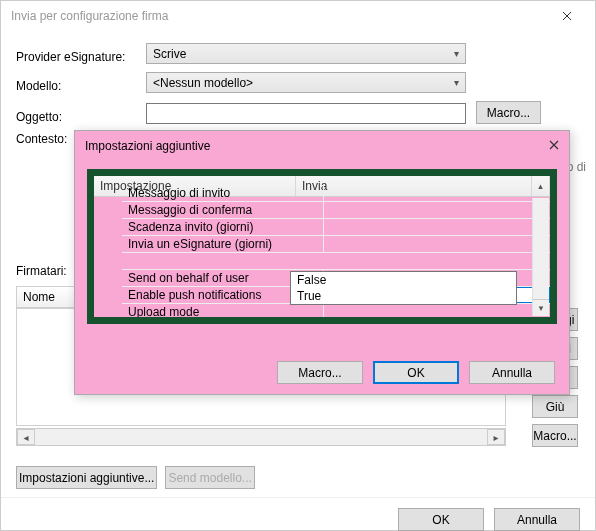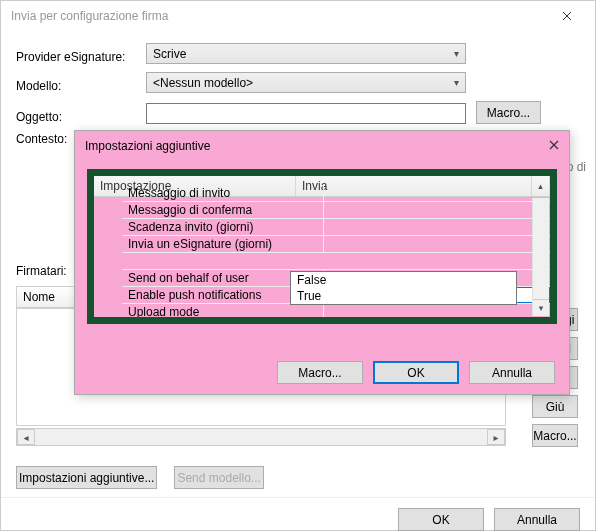--- a/index.html
+++ b/index.html
@@ -21,21 +21,21 @@
     .section-label { margin-top: 12px; }
     .signer-area { margin-top: 8px; }
     .signer-header { display: flex; }
     .sh-col { background: linear-gradient(#fff,#f0f0f0); border: 1px solid #d0d0d0; height: 22px; padding: 0 6px; display: flex; align-items: center; }
     .signer-body { border: 1px solid #d0d0d0; height: 118px; background: #fff; }
     .side-btns { position: absolute; right: 18px; top: 308px; display: flex; flex-direction: column; gap: 6px; }
     .side-btns .btn { width: 46px; }
     .hscroll { display: flex; align-items: center; height: 18px; border: 1px solid #ccc; background: #f0f0f0; margin-top: 2px; width: 490px;}
     .hscroll .arrow { width: 18px; height: 16px; display:flex;align-items:center;justify-content:center;border:1px solid #ccc;background:#f0f0f0;font-size:10px;color:#555;}
     .hscroll .track { flex:1; }
-    .bottom-row { display:flex; gap:17px; padding: 8px 15px; }
+    .bottom-row { display:flex; gap:8px; padding: 8px 15px; }
     .footer { display:flex; justify-content:flex-end; gap:10px; padding: 10px 15px; border-top: 1px solid #eee; }
     .footer .btn { width: 86px; }
 
     
     .modal { position: absolute; left: 74px; top: 130px; width: 496px; height: 265px; background: #f9a8d4; border: 1px solid #aaa; box-shadow: 2px 2px 10px rgba(0,0,0,0.2); display:flex; flex-direction:column; }
     .modal-title { height: 30px; display:flex; align-items:center; justify-content:space-between; padding: 0 10px; }
     .modal-body { padding: 8px 12px 0 12px; flex:1; position: relative;}
     .grid { border: 7px solid #14532d; height: 155px; width: 100%; position: relative; overflow:hidden; }
     .grid-head { display:flex; background: linear-gradient(#f7f7f7,#ececec); border-bottom:1px solid #cfcfcf; height:21px;}
     .gh { padding:0 6px; display:flex;align-items:center; border-right:1px solid #d8d8d8; color:#333;}

